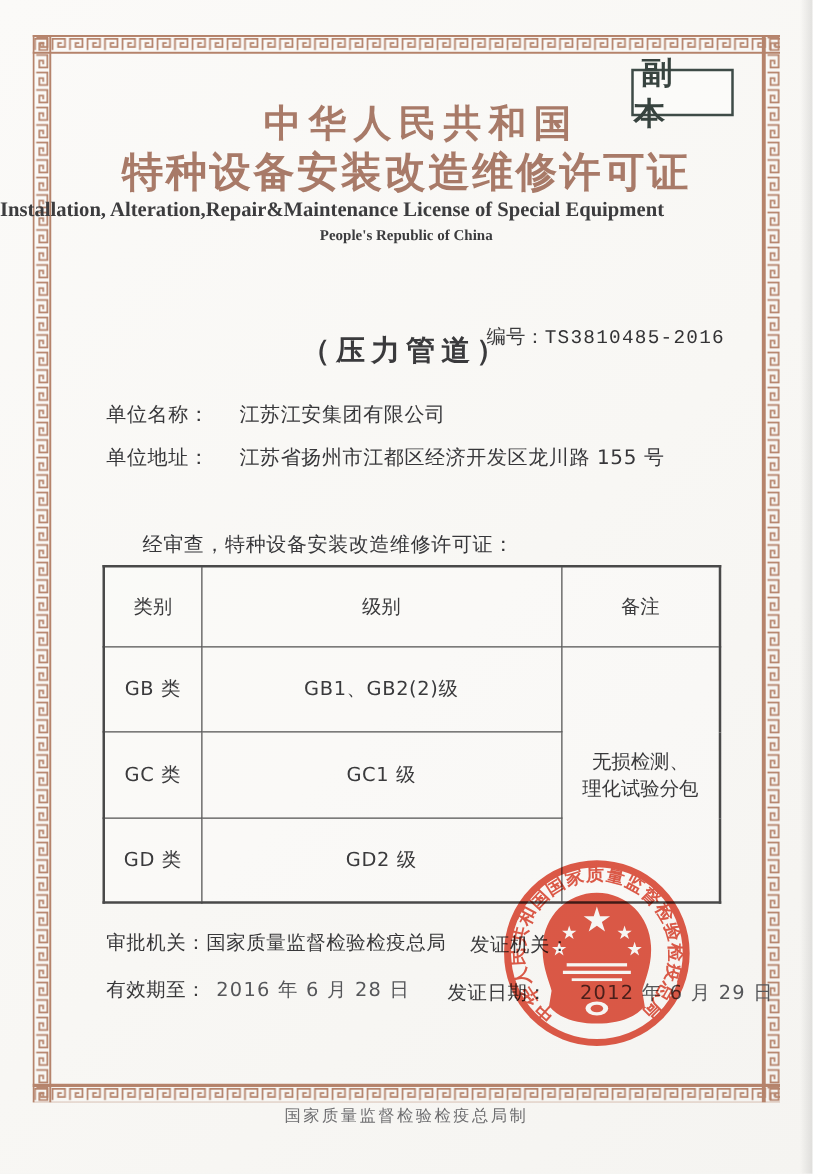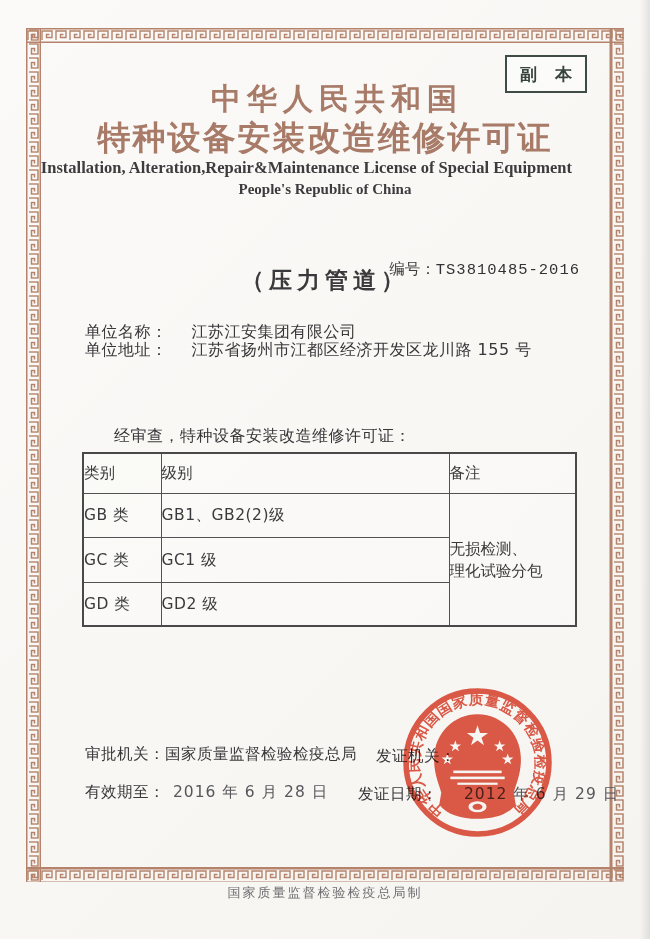--- a/index.html
+++ b/index.html
@@ -13,60 +13,60 @@
     position:absolute;left:0;top:0;width:650px;height:939px;
     background:linear-gradient(135deg,#fbfaf8 0%,#f8f7f4 55%,#f5f4f1 100%);
   }
   .scan-edge{position:absolute;right:0;top:0;width:10px;height:939px;
     background:linear-gradient(to right,rgba(0,0,0,0),rgba(120,120,120,.18));}
   .frame-svg{position:absolute;left:26px;top:28px;}
   .copy-box{
     position:absolute;left:505px;top:55px;width:82px;height:38px;
     border:2.5px solid #3e4b47;box-sizing:border-box;
     display:flex;align-items:center;justify-content:center;
-    font-size:17px;font-weight:bold;color:#37433f;letter-spacing:6px;
+    font-size:25px;font-weight:bold;color:#37433f;letter-spacing:6px;
     text-indent:6px;background:rgba(255,255,255,.4);
   }
   .title-cn-1{
     position:absolute;left:12px;top:79px;width:650px;text-align:center;
     font-size:30px;font-weight:bold;color:#a87a68;letter-spacing:6px;margin:0;
   }
   .title-cn-2{
     position:absolute;left:0;top:116px;width:650px;text-align:center;
     font-size:33px;font-weight:bold;color:#a87a68;letter-spacing:2px;margin:0;
   }
   .title-en-1{
-    position:absolute;left:0;top:158px;width:572px;text-align:right;
+    position:absolute;left:0;top:158px;width:572px;text-align:left;
     font-family:"Liberation Serif",serif;font-size:16.5px;font-weight:bold;color:#3c3c3e;
   }
   .title-en-2{
     position:absolute;left:0;top:181px;width:650px;text-align:center;
-    font-family:"Liberation Serif",serif;font-size:15px;font-weight:bold;color:#3c3c3e;
+    font-family:"Liberation Serif",serif;font-size:12px;font-weight:bold;color:#3c3c3e;
   }
   .subtitle{
     position:absolute;left:0;top:217px;width:650px;text-align:center;
     font-size:23px;font-weight:600;color:#3a3a3c;letter-spacing:5px;margin-top:48px;
   }
   .serial-line{
     position:absolute;left:0;top:259px;width:580px;text-align:right;
     font-size:15.5px;color:#3b3b3d;
   }
   .serial-value{font-family:Liberation Mono, monospace;letter-spacing:1px;color:#333335;}
   .field-line{position:absolute;left:85px;font-size:16px;color:#37373a;letter-spacing:.5px;}
   .unit-name{top:322px;}
-  .unit-addr{top:340px;}
+  .unit-addr{top:356px;}
   .field-value{margin-left:24px;}
   .intro-line{position:absolute;left:114px;top:426px;font-size:16px;color:#37373a;letter-spacing:.5px;}
   table.grant{
     position:absolute;left:82px;top:452px;width:493px;
     border-collapse:collapse;table-layout:fixed;
     font-size:15.5px;color:#3a3a3c;
     border:2px solid #494949;background:rgba(255,255,255,.25);
   }
-  table.grant td{border:1px solid #525252;text-align:left;padding:0;}
+  table.grant td{border:1px solid #525252;text-align:center;padding:12px;}
   table.grant .hrow td{height:39px;}
   table.grant .r1 td{height:43px;}
   table.grant .r2 td{height:44px;}
   table.grant .r3 td{height:42px;}
   td.remark-cell{text-align:left;padding-left:16px;line-height:22px;}
   .cell-mono{font-family:"DejaVu Sans",sans-serif;letter-spacing:.5px;}
   .footer-label{position:absolute;font-size:15.5px;color:#38383a;letter-spacing:.5px;}
   .fl-approve{left:85px;top:744px;}
   .fl-issuer{left:358px;top:746px;margin-left:18px;}
   .fl-valid{left:85px;top:782px;}

